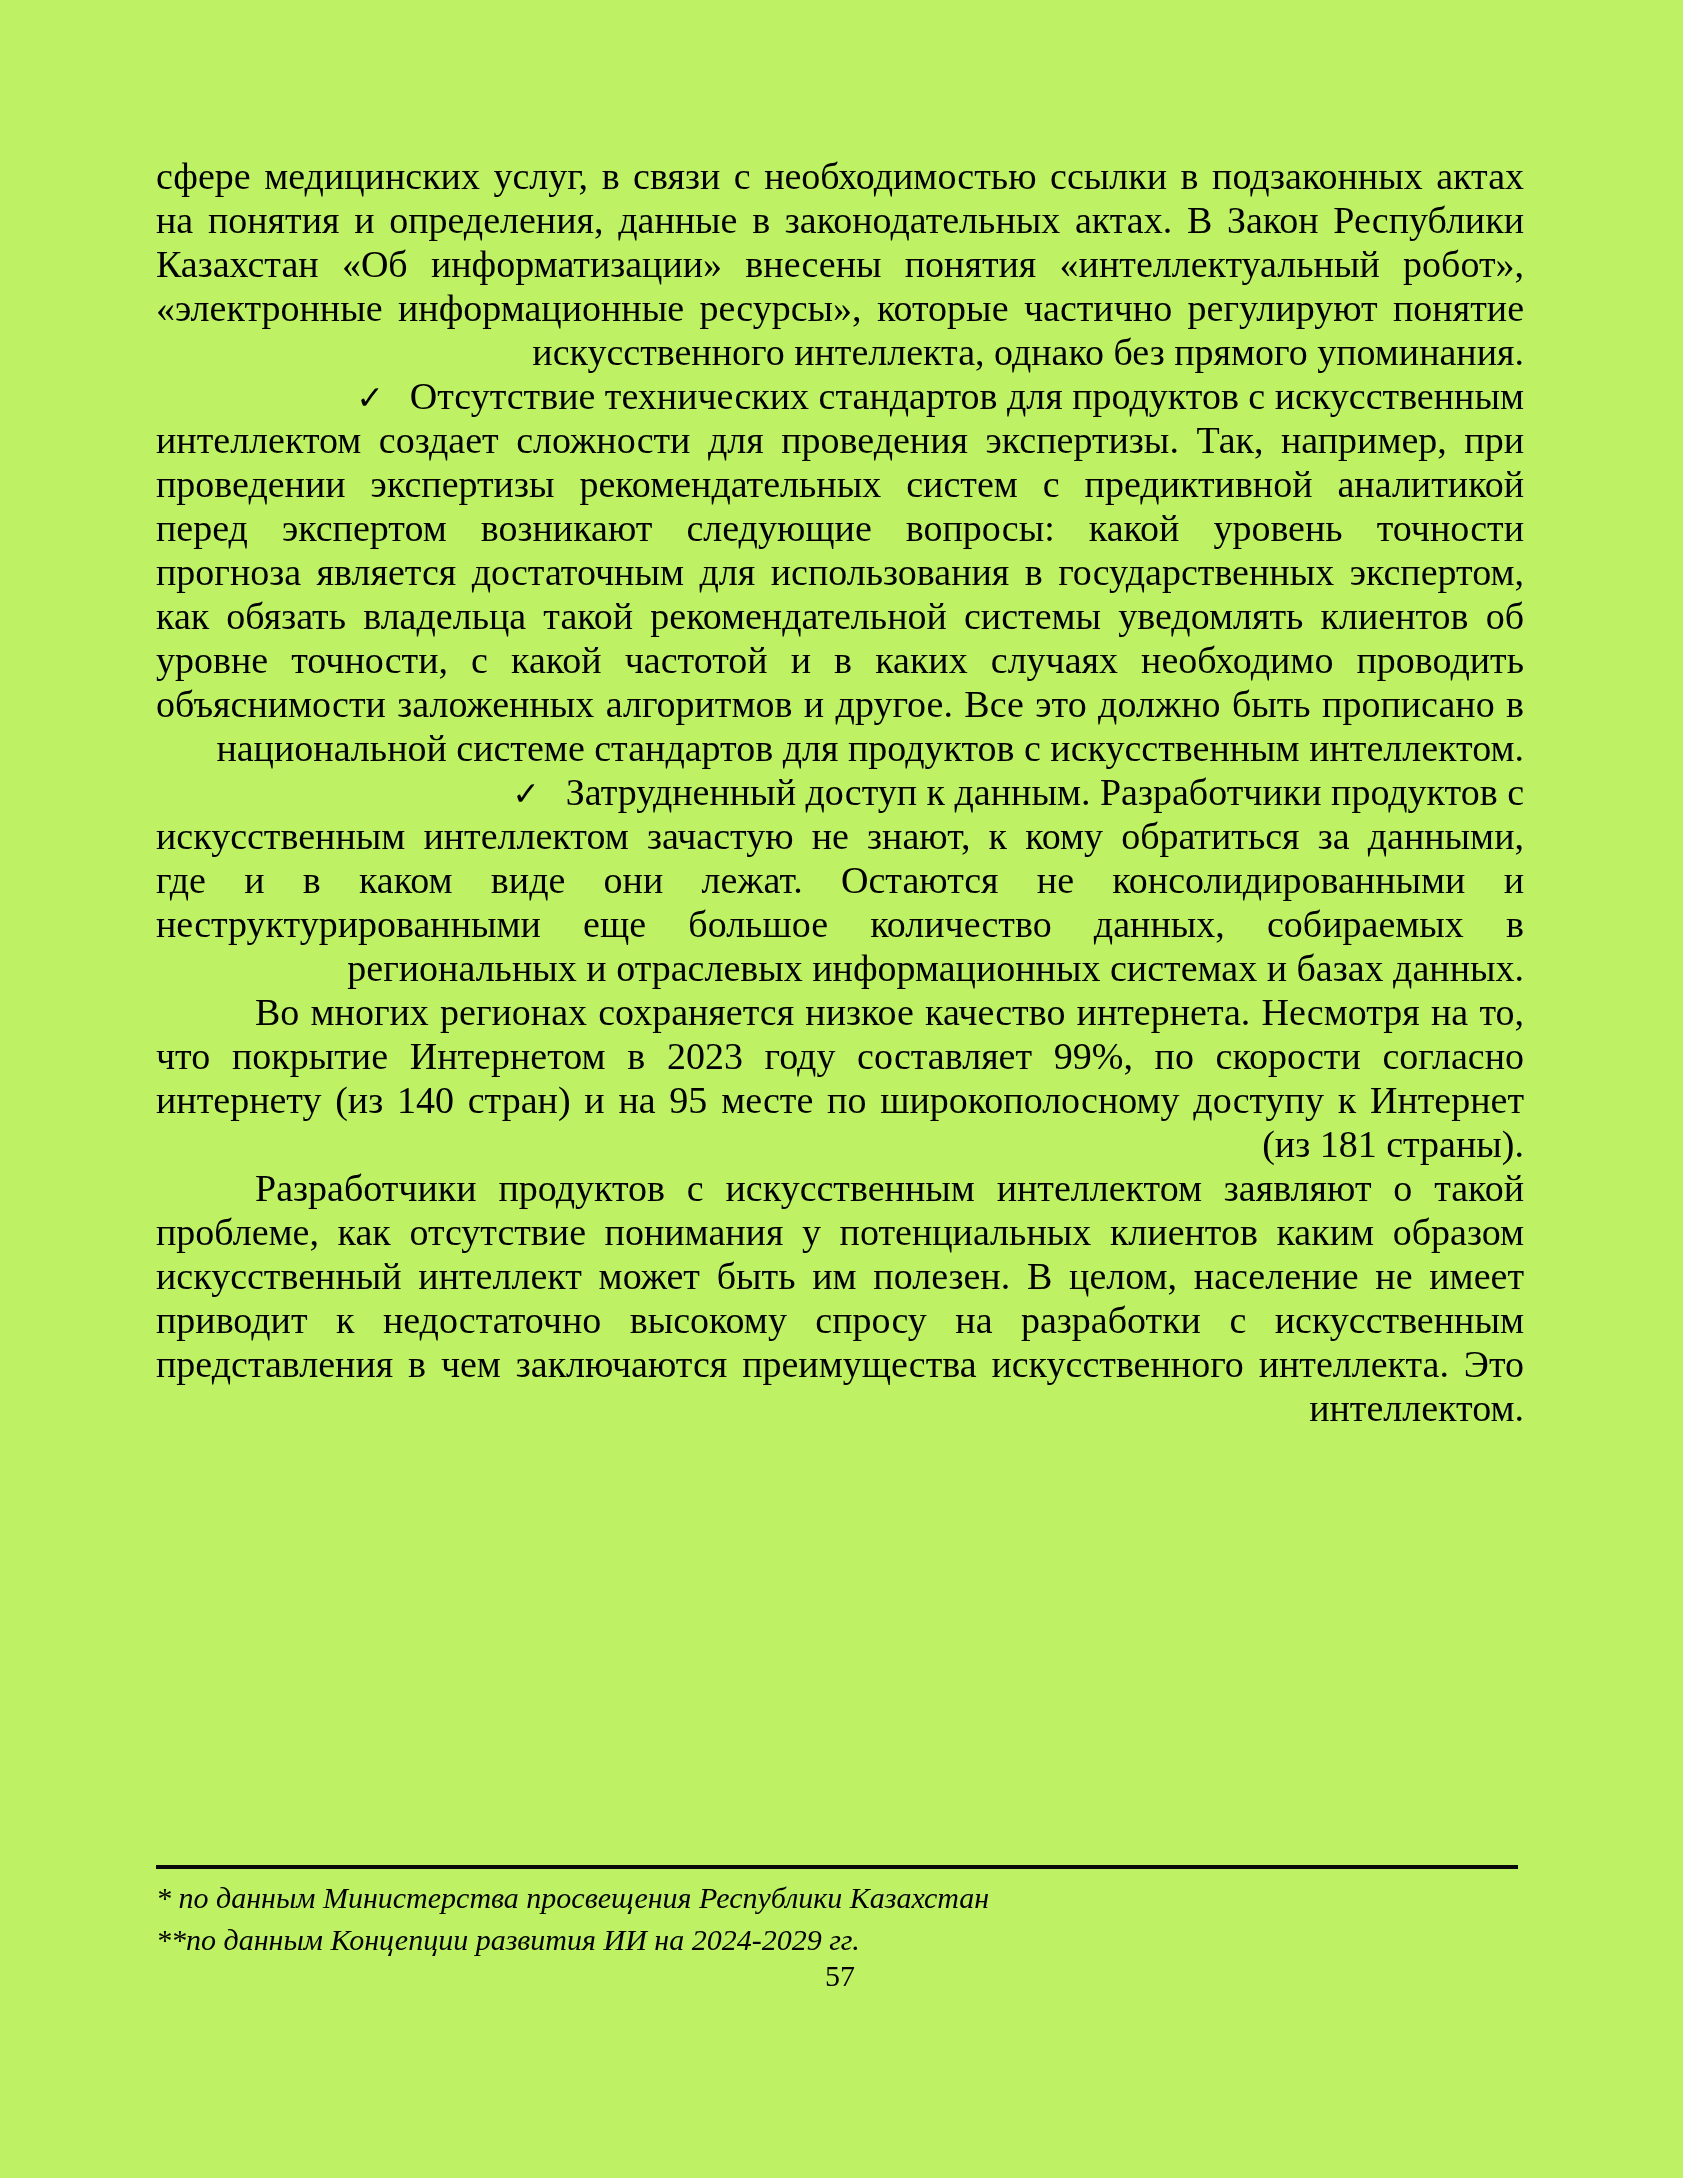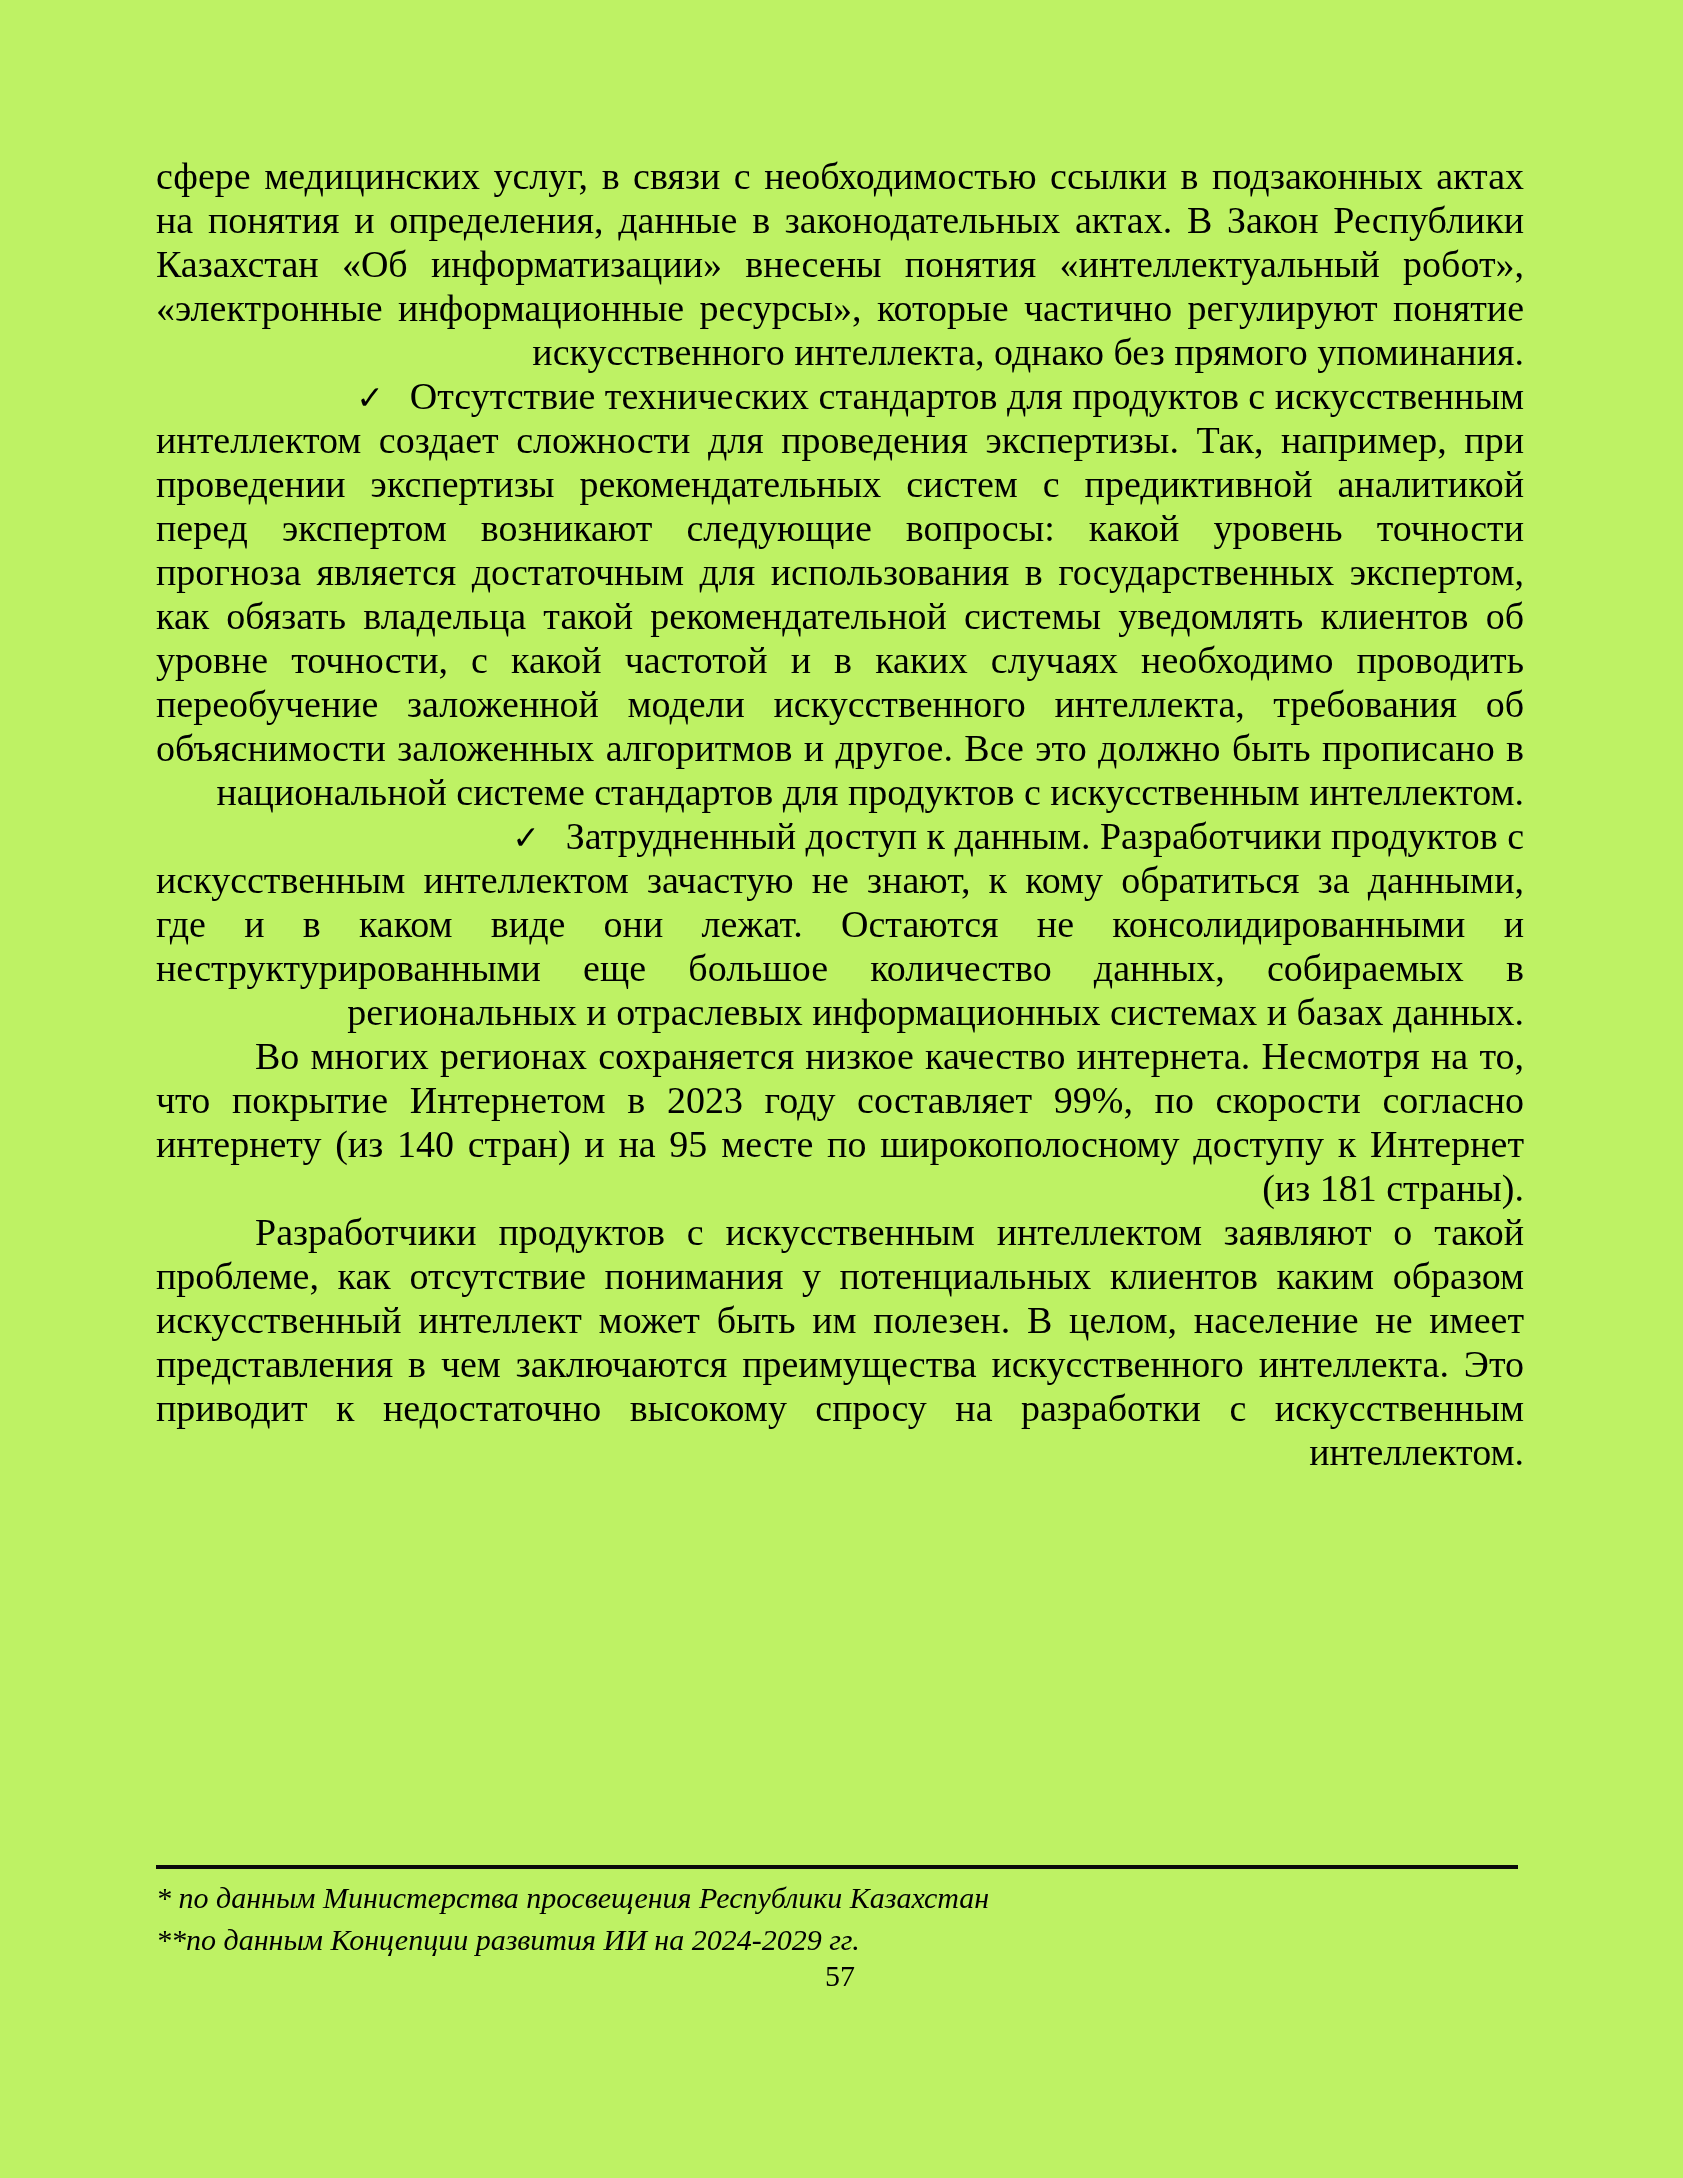--- a/index.html
+++ b/index.html
@@ -83,37 +83,36 @@
       <div class="line j">Казахстан «Об информатизации» внесены понятия «интеллектуальный робот»,</div>
       <div class="line j">«электронные информационные ресурсы», которые частично регулируют понятие</div>
       <div class="line">искусственного интеллекта, однако без прямого упоминания.</div>
       <div class="line ind"><span class="check-glyph">✓</span><span>Отсутствие технических стандартов для продуктов с искусственным</span></div>
       <div class="line j">интеллектом создает сложности для проведения экспертизы. Так, например, при</div>
       <div class="line j">проведении экспертизы рекомендательных систем с предиктивной аналитикой</div>
       <div class="line j">перед экспертом возникают следующие вопросы: какой уровень точности</div>
       <div class="line j">прогноза является достаточным для использования в государственных экспертом,</div>
       <div class="line j">как обязать владельца такой рекомендательной системы уведомлять клиентов об</div>
       <div class="line j">уровне точности, с какой частотой и в каких случаях необходимо проводить</div>
-      <div class="line j">переобучение заложенной модели искусственного интеллекта, требования об</div>
       <div class="line j">объяснимости заложенных алгоритмов и другое. Все это должно быть прописано в</div>
       <div class="line">национальной системе стандартов для продуктов с искусственным интеллектом.</div>
       <div class="line ind"><span class="check-glyph">✓</span><span>Затрудненный доступ к данным. Разработчики продуктов с</span></div>
       <div class="line j">искусственным интеллектом зачастую не знают, к кому обратиться за данными,</div>
       <div class="line j">где и в каком виде они лежат. Остаются не консолидированными и</div>
       <div class="line j">неструктурированными еще большое количество данных, собираемых в</div>
       <div class="line">региональных и отраслевых информационных системах и базах данных.</div>
       <div class="line j ind">Во многих регионах сохраняется низкое качество интернета. Несмотря на то,</div>
       <div class="line j">что покрытие Интернетом в 2023 году составляет 99%, по скорости согласно</div>
       <div class="line j">интернету (из 140 стран) и на 95 месте по широкополосному доступу к Интернет</div>
       <div class="line">(из 181 страны).</div>
       <div class="line j ind">Разработчики продуктов с искусственным интеллектом заявляют о такой</div>
       <div class="line j">проблеме, как отсутствие понимания у потенциальных клиентов каким образом</div>
       <div class="line j">искусственный интеллект может быть им полезен. В целом, население не имеет</div>
+      <div class="line j">приводит к недостаточно высокому спросу на разработки с искусственным</div>
       <div class="line j">представления в чем заключаются преимущества искусственного интеллекта. Это</div>
-      <div class="line j">приводит к недостаточно высокому спросу на разработки с искусственным</div>
       <div class="line">интеллектом.</div>
     </div>
 
   <div class="footer-rule"></div>
 
   <div class="footnotes" id="footnotes">
       <div class="footnote-line">* по данным Министерства просвещения Республики Казахстан</div>
       <div class="footnote-line">**по данным Концепции развития ИИ на 2024-2029 гг.</div>
     </div>
 

